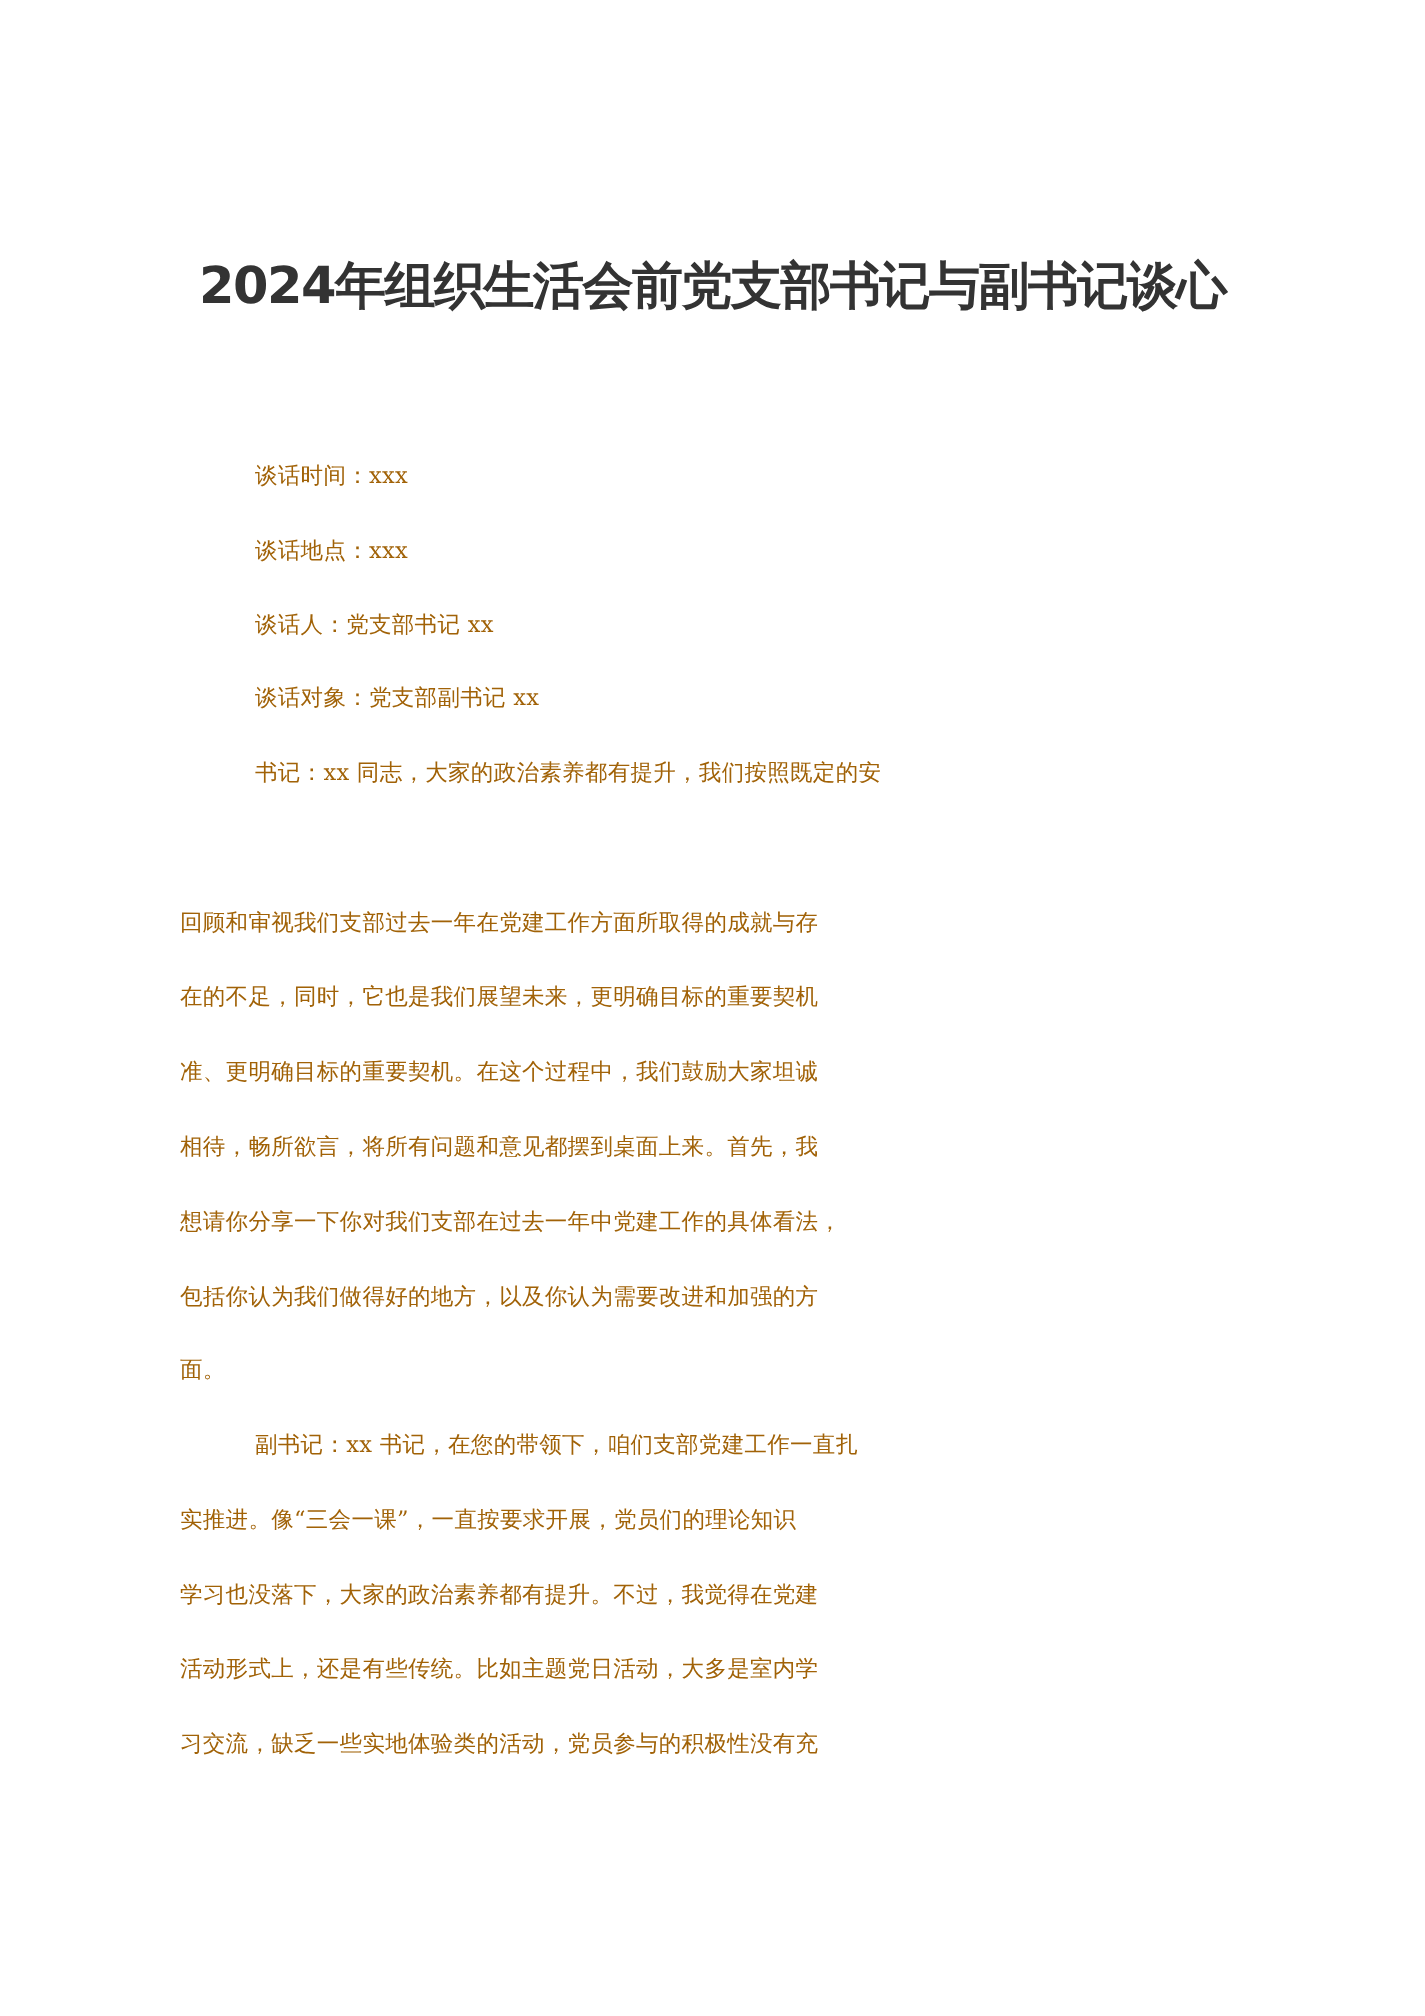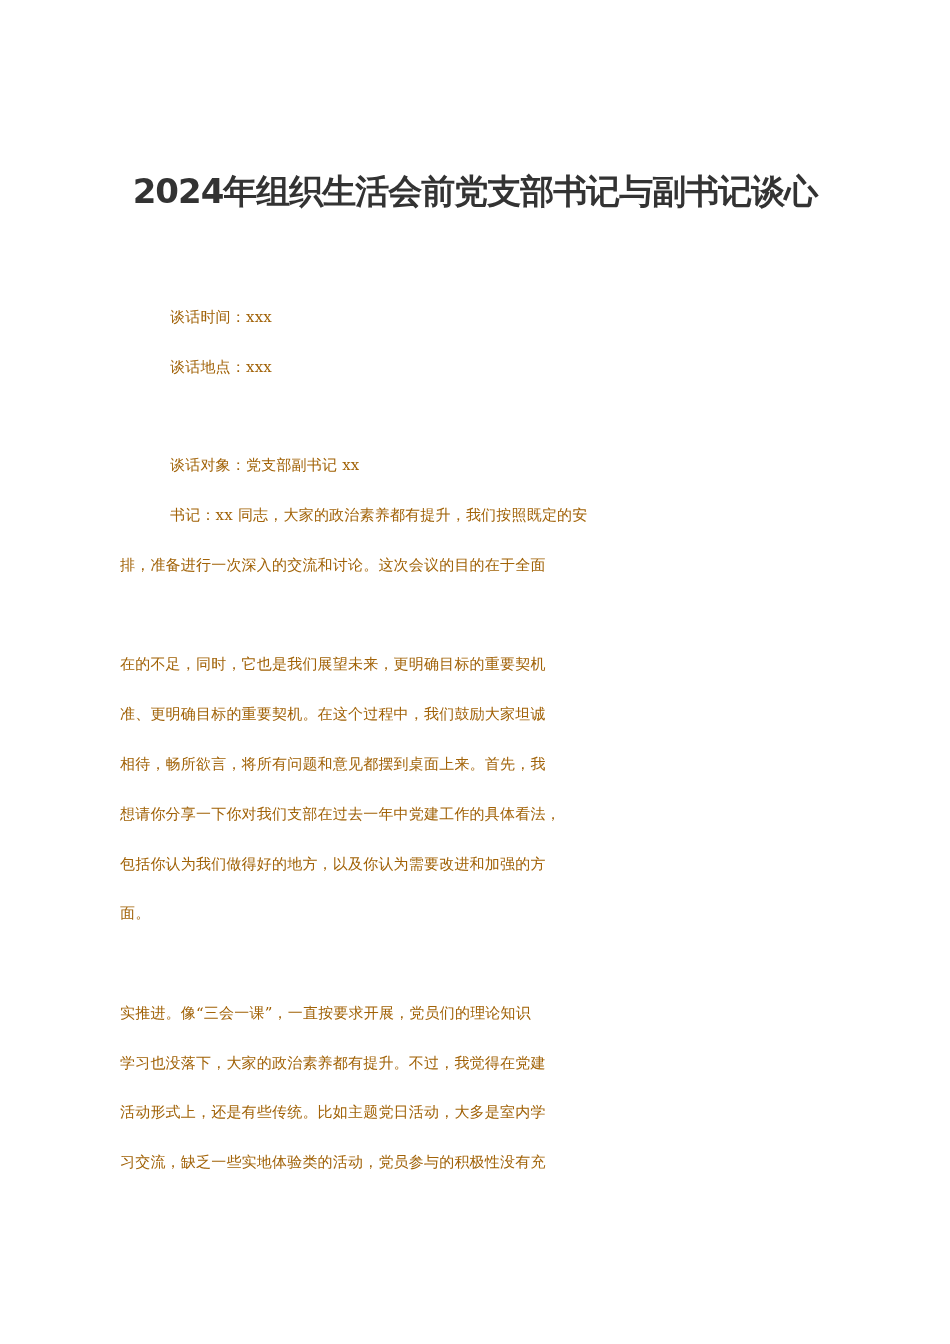--- a/index.html
+++ b/index.html
@@ -16,28 +16,30 @@
 </head>
 <body>
 
 <div class="page">
   <div class="title">
     <div>2024年组织生活会前党支部书记与副书记谈心</div>
   </div>
 
   <div class="line indent" style="top:298px">谈话时间：xxx</div>
   <div class="line indent" style="top:348px">谈话地点：xxx</div>
+  <div class="line indent" style="top:397px">谈话人：党支部书记 xx</div>
   <div class="line indent" style="top:446px">谈话对象：党支部副书记 xx</div>
 
   <div class="line indent" style="top:496px">书记：xx 同志，大家的政治素养都有提升，我们按照既定的安</div>
-  <div class="line" style="top:546px">排，准备进行一次深入的交流和讨论。这次会议的目的在于全面</div>
+  <div class="line" style="top:596px">回顾和审视我们支部过去一年在党建工作方面所取得的成就与存</div>
   <div class="line" style="top:645px">在的不足，同时，它也是我们展望未来，更明确目标的重要契机</div>
   <div class="line" style="top:695px">准、更明确目标的重要契机。在这个过程中，我们鼓励大家坦诚</div>
   <div class="line" style="top:745px">相待，畅所欲言，将所有问题和意见都摆到桌面上来。首先，我</div>
   <div class="line" style="top:795px">想请你分享一下你对我们支部在过去一年中党建工作的具体看法，</div>
   <div class="line" style="top:845px">包括你认为我们做得好的地方，以及你认为需要改进和加强的方</div>
   <div class="line" style="top:894px">面。</div>
 
+  <div class="line indent" style="top:944px">副书记：xx 书记，在您的带领下，咱们支部党建工作一直扎</div>
   <div class="line" style="top:1044px">学习也没落下，大家的政治素养都有提升。不过，我觉得在党建</div>
   <div class="line" style="top:994px">实推进。像“三会一课”，一直按要求开展，党员们的理论知识</div>
   <div class="line" style="top:1093px">活动形式上，还是有些传统。比如主题党日活动，大多是室内学</div>
   <div class="line" style="top:1143px">习交流，缺乏一些实地体验类的活动，党员参与的积极性没有充</div>
 </div>
 
 </body></html>

